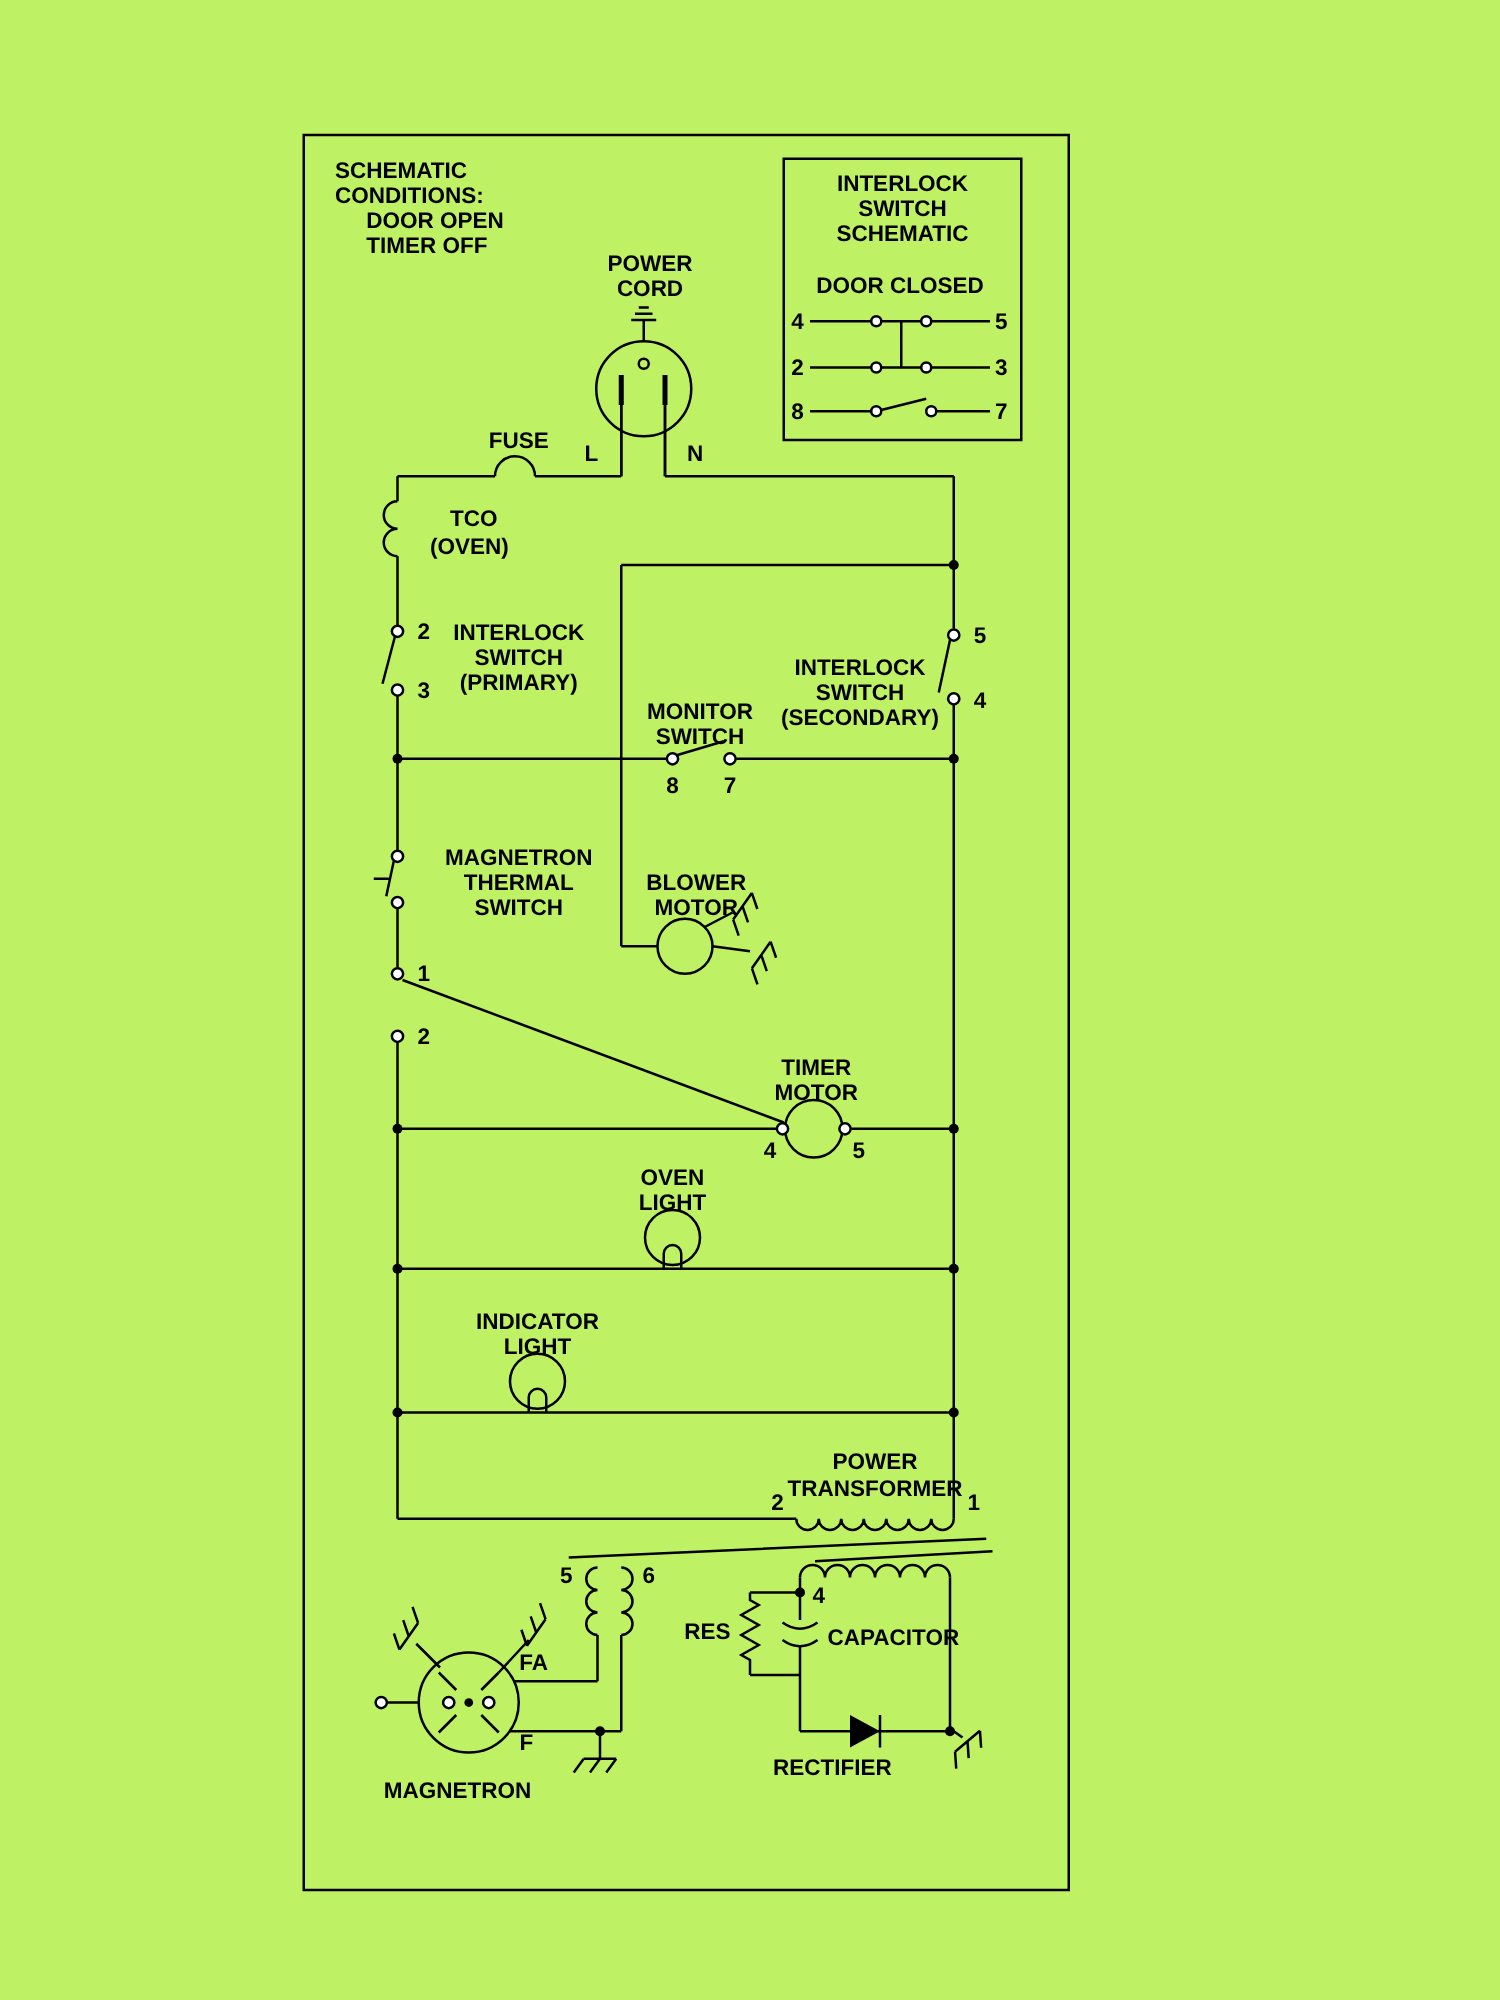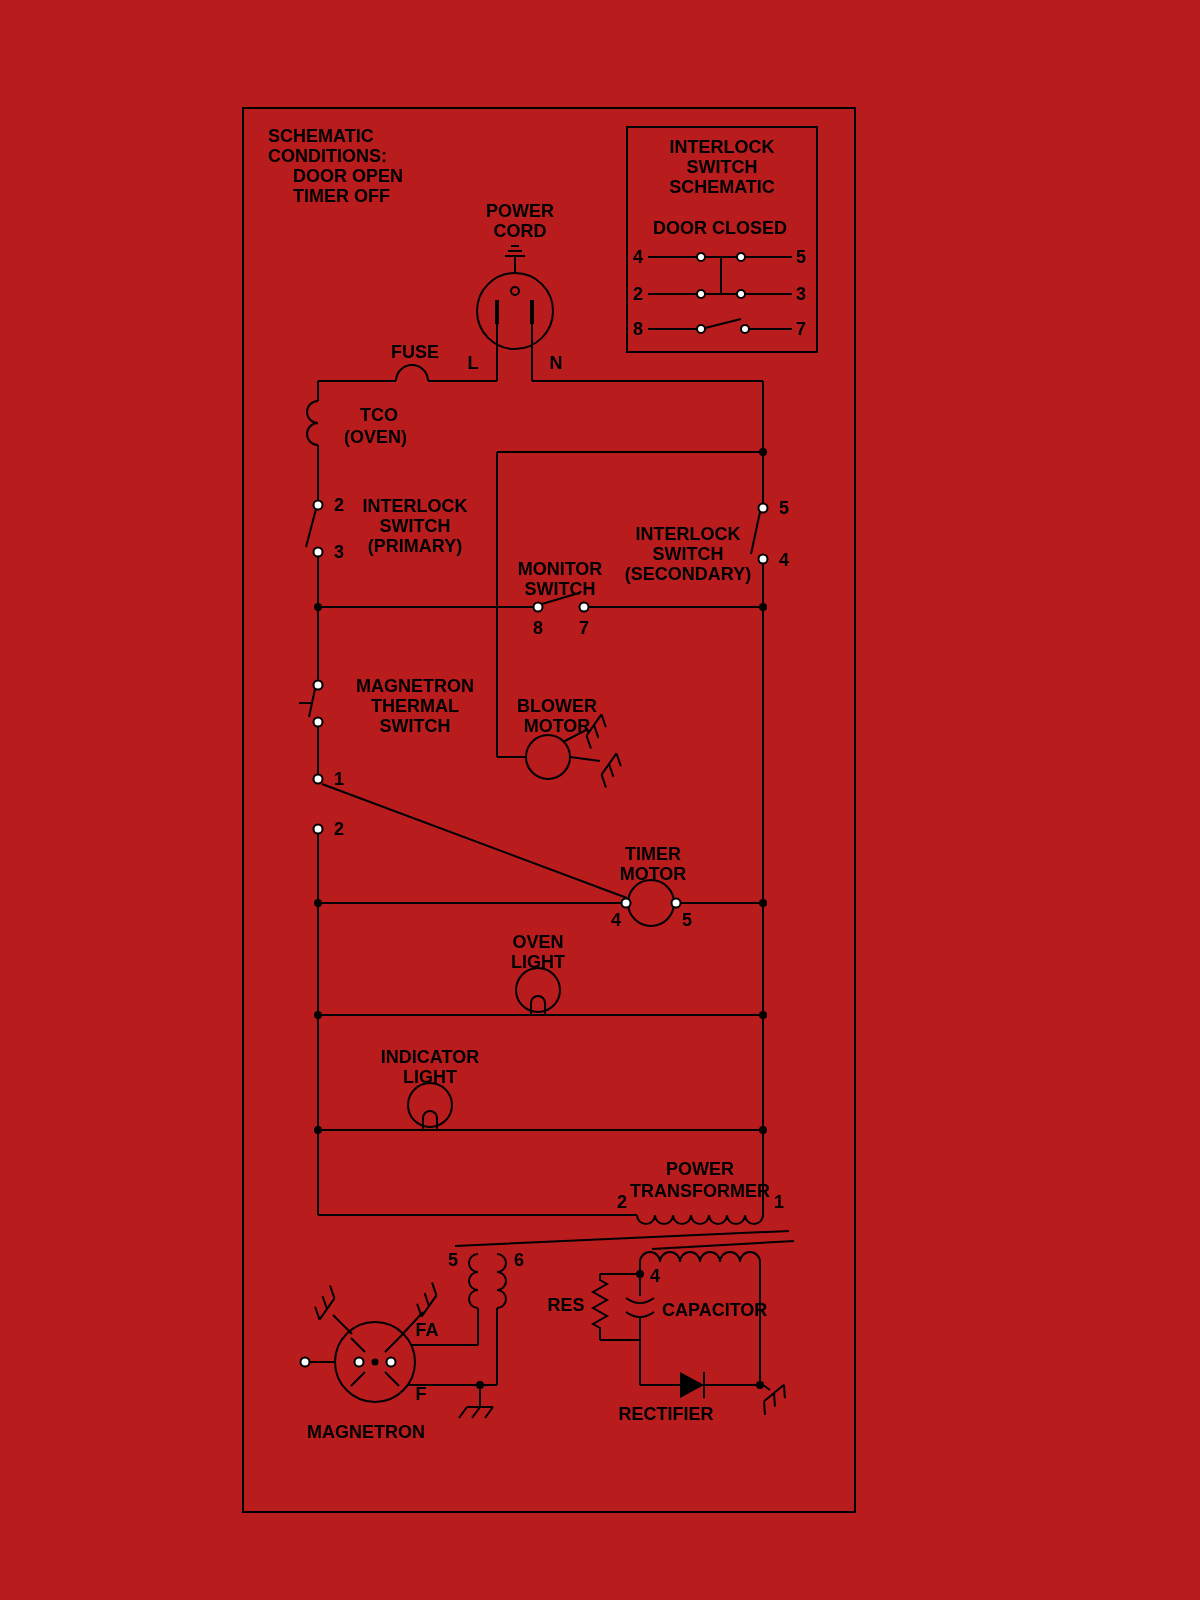--- a/index.html
+++ b/index.html
@@ -1,16 +1,16 @@
 <!DOCTYPE html>
 <html><head>
 <meta charset="utf-8">
 <style>
   html,body{margin:0;padding:0;background:#fff;}
-  .page{position:relative;width:1200px;height:1600px;background:#b91c1c;font-family:"Liberation Sans",sans-serif;}
+  .page{position:relative;width:1200px;height:1600px;background:#bef264;font-family:"Liberation Sans",sans-serif;}
   svg{position:absolute;left:0;top:0;}
   text{font-family:"Liberation Sans","DejaVu Sans",sans-serif;font-weight:bold;font-size:18px;fill:#000;}
   .tc{text-anchor:middle;}
   .wire{stroke:#000;stroke-width:2;fill:none;}
   .sym{stroke:#000;stroke-width:2;fill:none;}
   .contact{stroke:#000;stroke-width:2;fill:#fff;}
   .dot{fill:#000;stroke:none;}
   .solid{fill:#000;stroke:none;}
 </style>
 </head>

